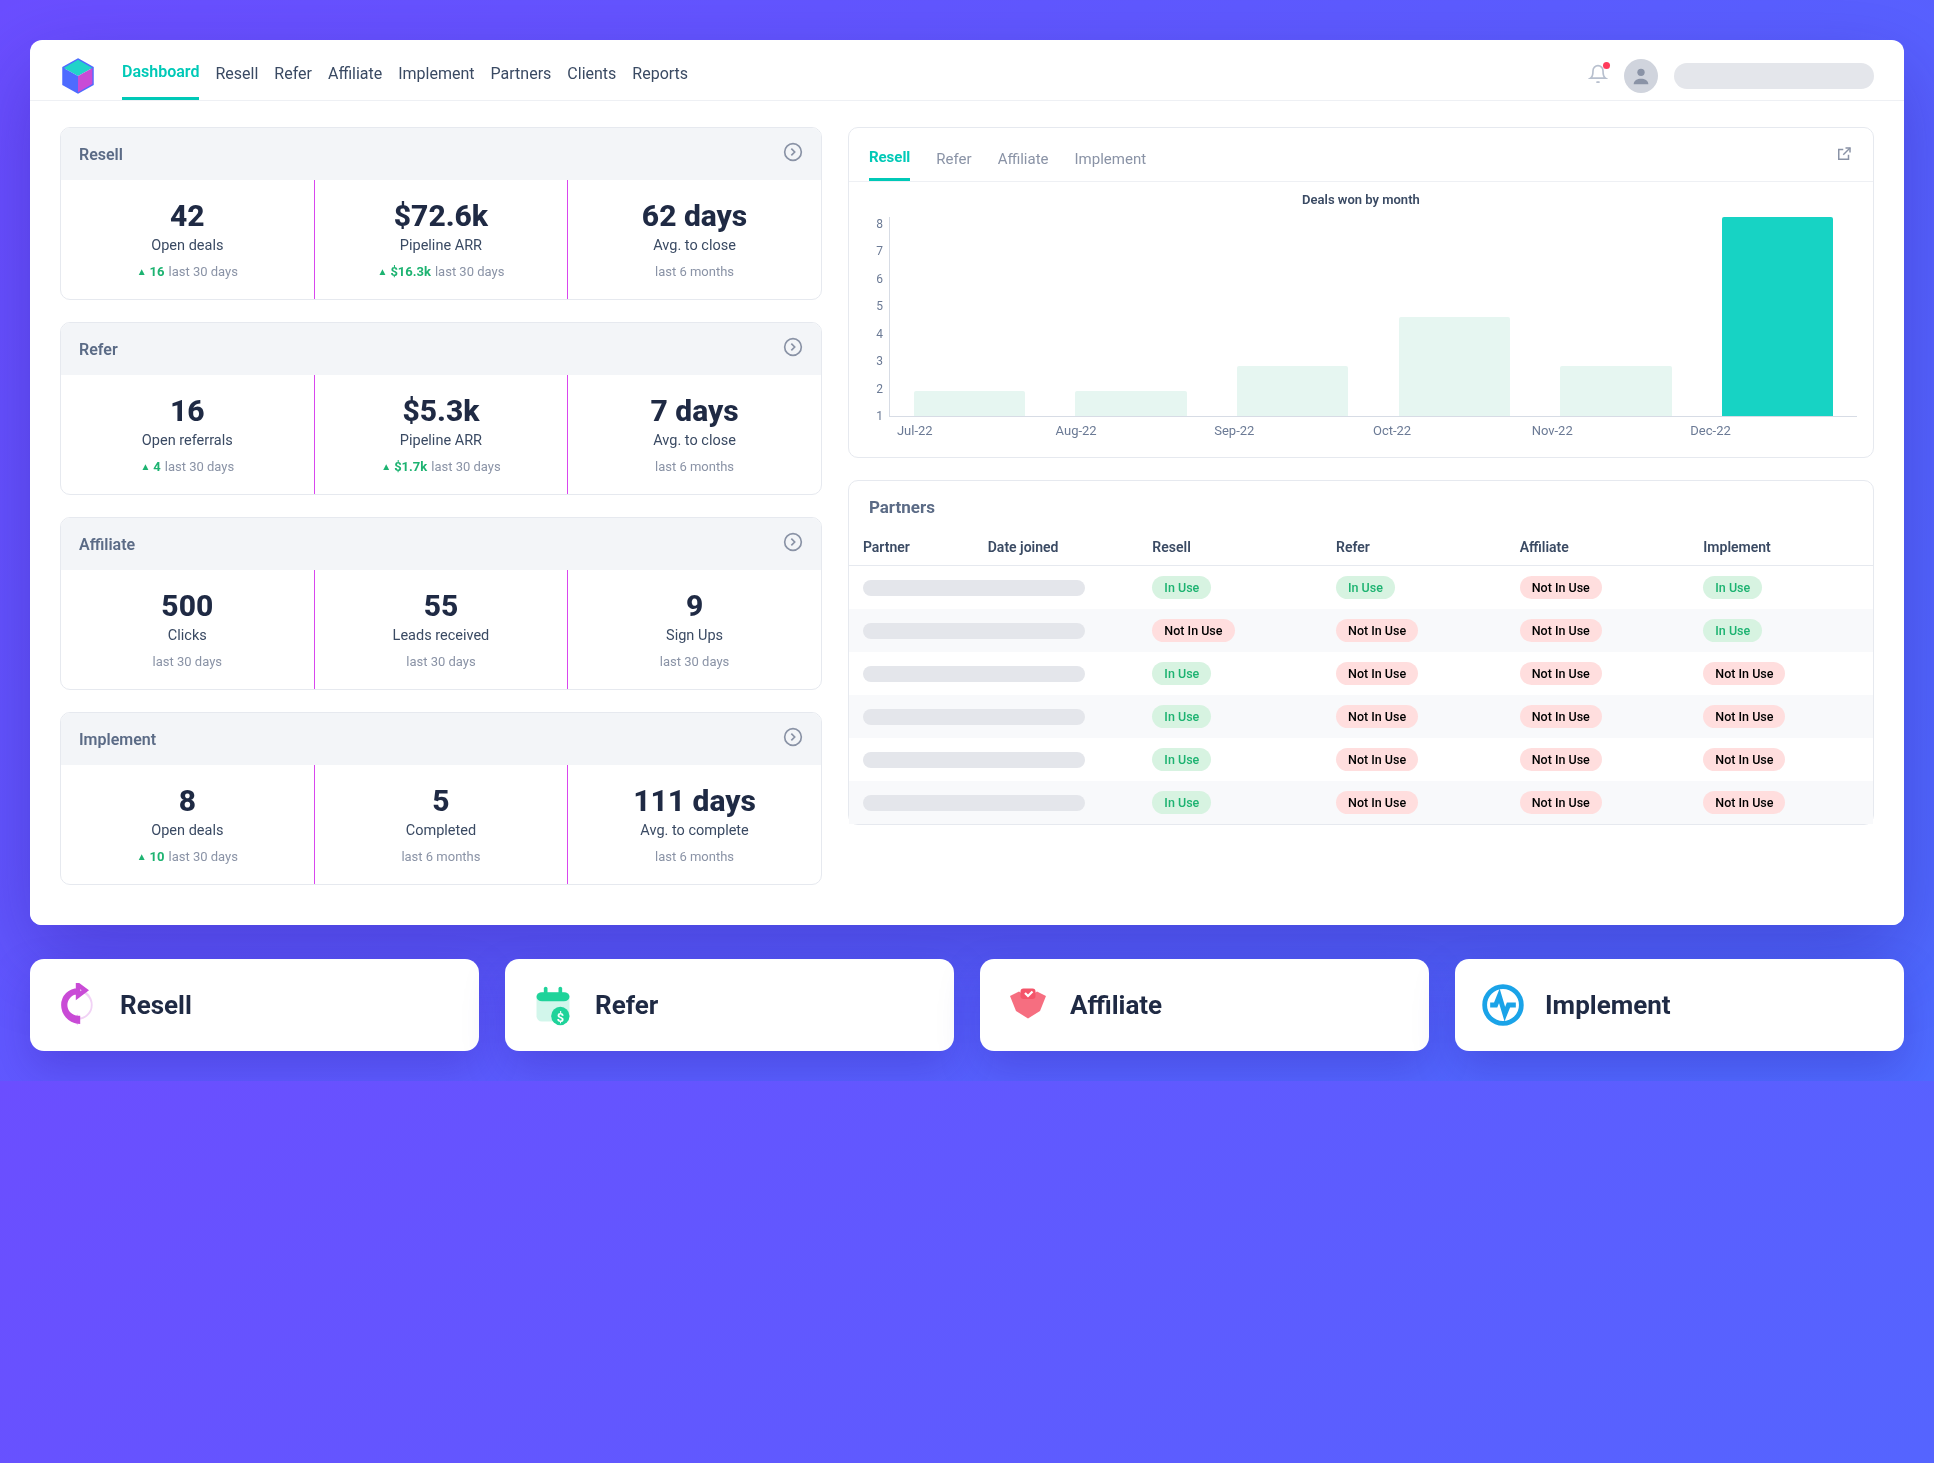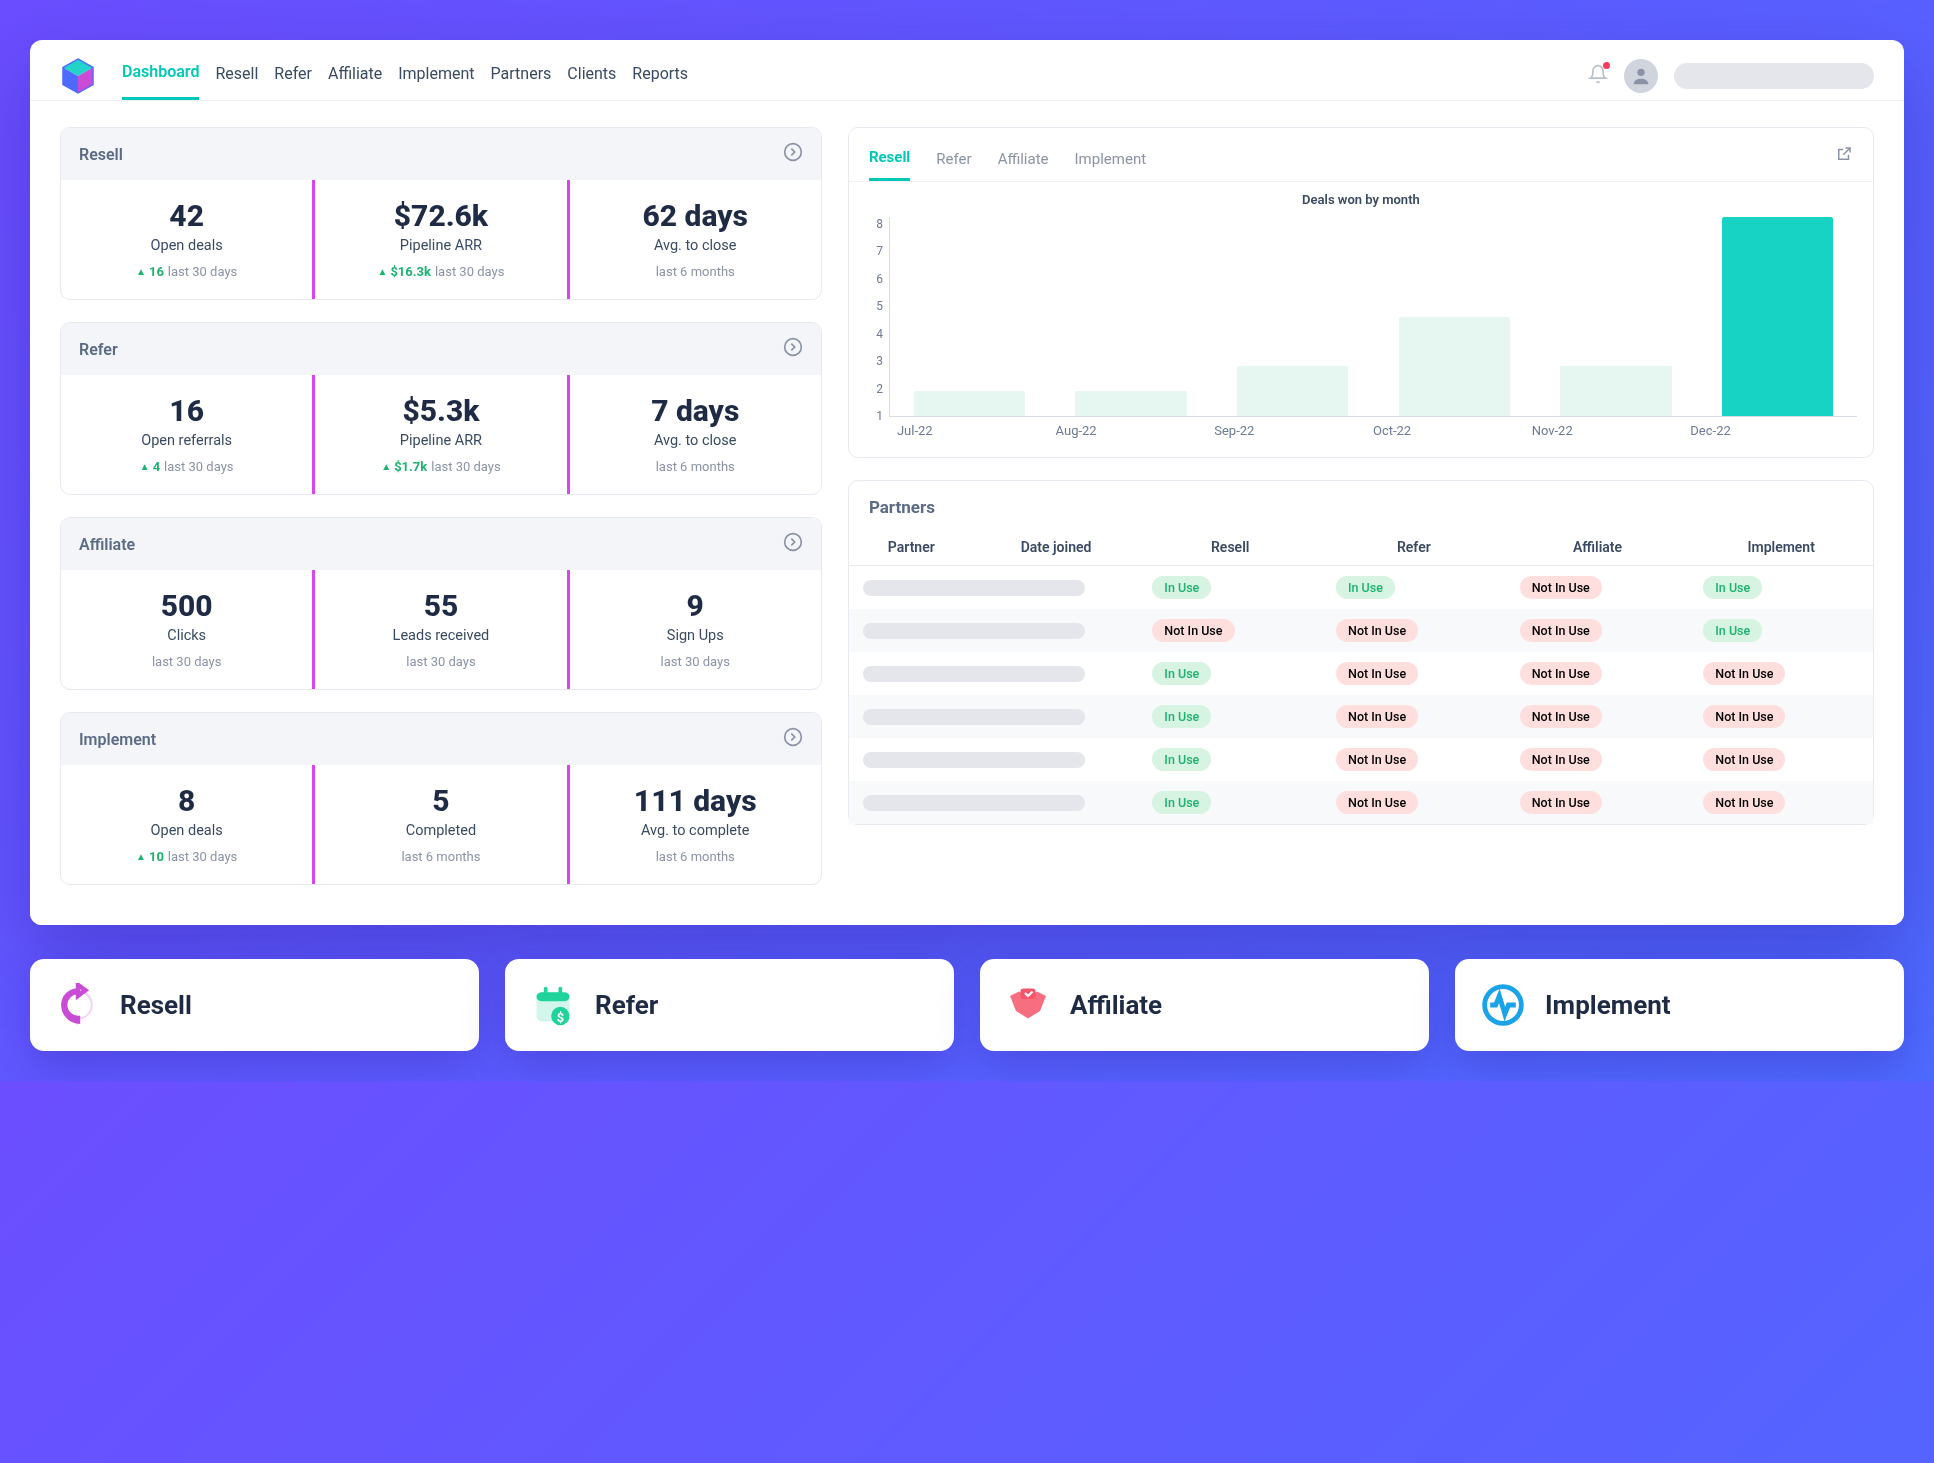--- a/index.html
+++ b/index.html
@@ -78,21 +78,21 @@
     color:#5b6b86; font-weight:600; font-size:16px;
   }
   .panel-header .go-icon { color:#8a93a6; cursor:pointer; }
   .metrics-row {
     display:flex;
   }
   .metric {
     flex:1;
     text-align:center;
     padding: 18px 8px 20px 8px;
-    border-right:3px solid #d946ef;
+    border-right:1px solid #d946ef;
   }
   .metric:last-child { border-right:none; }
   .metric .big { font-size:30px; font-weight:800; color:#1f2a44; }
   .metric .lbl { font-size:14.5px; color:#3a4a63; margin-top:4px;text-align:center; }
   .metric .trend { margin-top:10px; font-size:13px; color:#8a93a6; display:flex; align-items:center; justify-content:center; gap:4px; flex-wrap:wrap;}
   .up { color:#1db371; font-weight:700; display:inline-flex; align-items:center; gap:3px;}
   .up::before { content:"▲"; font-size:10px; }
 
   
   .chart-panel { border:1px solid #e6e9ef; border-radius:10px; padding:0; }
@@ -115,21 +115,21 @@
   .bar { width:78%; background:#e6f6f1; border-radius:2px 2px 0 0;}
   .bar.hl { background:#17d3c4; }
   .x-labels { display:flex; padding:6px 8px 0 8px; }
   .x-labels span { flex:1; text-align:left; font-size:13px; color:#6b7a95;}
 
   
   .partners-panel { border:1px solid #e6e9ef; border-radius:10px; }
   .partners-header { padding:16px 20px 12px 20px; color:#5b6b86; font-weight:700; font-size:17px;}
   table.partners { width:100%; border-collapse:collapse; }
   table.partners th {
-    text-align:center; font-size:14px; color:#3a4a63; font-weight:600; padding:10px 14px; border-bottom:1px solid #e6e9ef;
+    text-align:left; font-size:14px; color:#3a4a63; font-weight:600; padding:10px 14px; border-bottom:1px solid #e6e9ef;
   }
   table.partners td { padding:10px 14px; font-size:13.5px; }
   table.partners tr:nth-child(even) td { background:#f8f9fb; }
   .name-pill { height:16px; border-radius:8px; background:#e4e6eb; width:85%; }
   .badge {
     display:inline-block; padding:4px 12px; border-radius:14px; font-size:12.5px; font-weight:500;
   }
   .badge.inuse { background:#d7f3e1; color:#1db371; }
   .badge.notinuse { background:#ffdede; color:#000000; }
 

